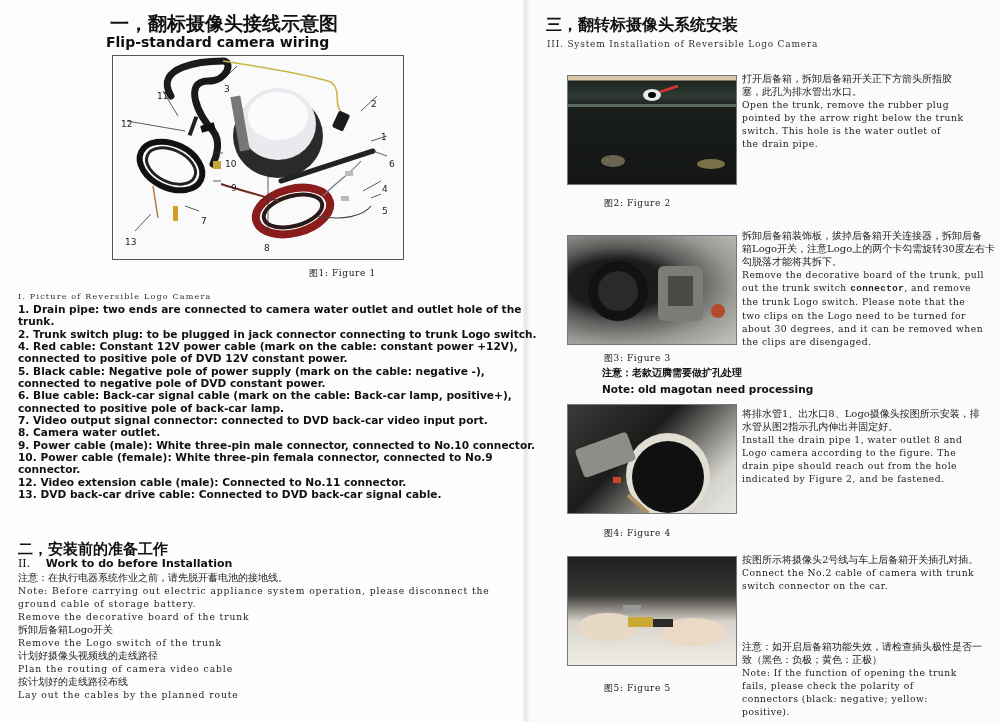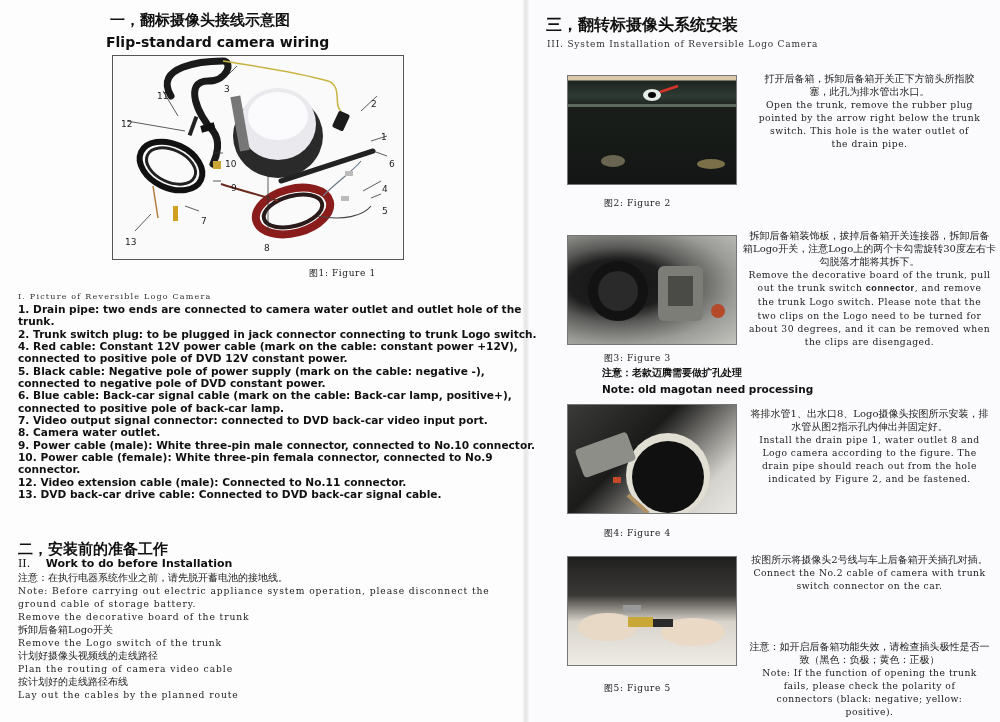--- a/index.html
+++ b/index.html
@@ -17,37 +17,37 @@
 
   .parts-list { position:absolute; left:18px; top:303px; width:505px; font-family:"DejaVu Sans", sans-serif; font-weight:bold; font-size:10.6px; line-height:12.35px; color:#111; }
   .parts-list div { white-space:nowrap; }
 
   .prep-block { position:absolute; left:18px; top:571px; width:500px; font-family:"DejaVu Serif", serif; font-size:9.2px; line-height:13px; color:#222; letter-spacing:0.9px; }
   .prep-block div { white-space:nowrap; }
   .prep-block .cn { letter-spacing:0; font-size:10px; }
 
   .photo { position:absolute; border:1px solid #777; overflow:hidden; }
   .step-text { position:absolute; left:742px; width:255px; font-family:"DejaVu Serif", serif; font-size:9.2px; line-height:13.1px; color:#222; letter-spacing:0.5px; }
-  .step-text div { white-space:nowrap;text-align:center; }
+  .step-text div { white-space:nowrap; }
   .step-text .cn { font-size:10px; letter-spacing:0; }
-  .step-text b { font-family:Liberation Sans, sans-serif; }
+  .step-text b { font-family:Liberation Mono, monospace; }
 
   .note-cn { position:absolute; font-family:"DejaVu Sans", sans-serif; font-weight:bold; font-size:10px; color:#111; }
   .note-en { position:absolute; font-family:"DejaVu Sans", sans-serif; font-weight:bold; font-size:10.5px; color:#111; }
 
   .callout { position:absolute; font-family:"DejaVu Sans", sans-serif; font-size:9px; color:#222; }
 </style>
 </head>
 <body>
 
 <div class="page-left"></div>
 <div class="page-right"></div>
 <div class="spine"></div>
 
-<div class="h-cn" style="left:110px;top:11px;font-size:15px;">一，翻标摄像头接线示意图</div>
+<div class="h-cn" style="left:110px;top:11px;font-size:19px;">一，翻标摄像头接线示意图</div>
 <div class="h-en" style="left:106px;top:34px;font-size:14px;">Flip-standard camera wiring</div>
 
 <div class="fig1">
   <svg width="290" height="203" viewBox="0 0 290 203">
 
     <path d="M58 40 C 40 10, 90 5, 110 5 C 120 5, 115 25, 95 25 C 70 25, 85 60, 100 75 C 108 85, 104 100, 100 108" stroke="#1a1a1a" stroke-width="7" fill="none" stroke-linecap="round"></path>
     <path d="M110 5 C 140 10, 180 15, 215 25 C 230 30, 220 50, 228 55" stroke="#c9b443" stroke-width="1.5" fill="none"></path>
 
     <rect x="222" y="56" width="12" height="18" rx="2" fill="#1b1b1b" transform="rotate(25 228 65)"></rect>
 

